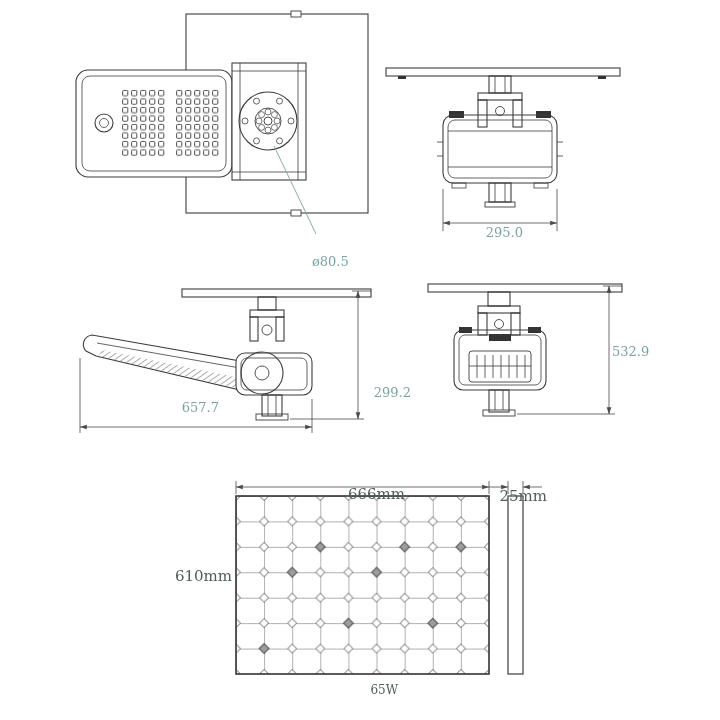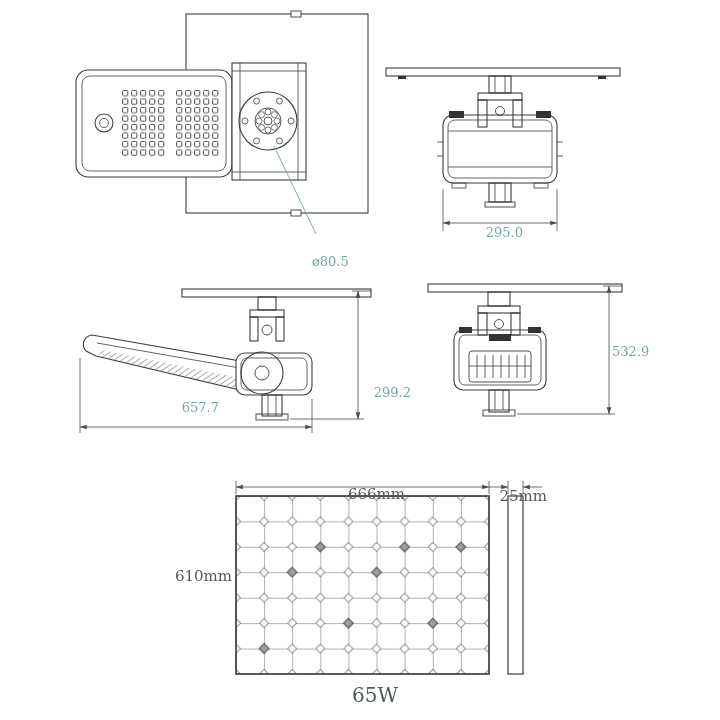--- a/index.html
+++ b/index.html
@@ -232,15 +232,15 @@
 <div class="dim-label bg ta-c" style="left:334px;top:385px;width:48px;margin-left:32px;">299.2</div>
 
 <div class="dim-label" style="left:612px;top:345px;width:46px;">532.9</div>
 
 <div class="size-label ta-c" style="left:320px;top:486px;width:85px;">666mm</div>
 
 <div class="size-label ta-r" style="left:174px;top:568px;width:58px;">610mm</div>
 
 <div class="size-label ta-c" style="left:487px;top:488px;width:60px;">25mm</div>
 
-<div class="size-label ta-c" style="left:334px;top:684px;width:64px;font-size:20px;">65W</div>
+<div class="size-label ta-c" style="left:334px;top:684px;width:64px;font-size:12px;">65W</div>
 
 </div>
 
 </body></html>

